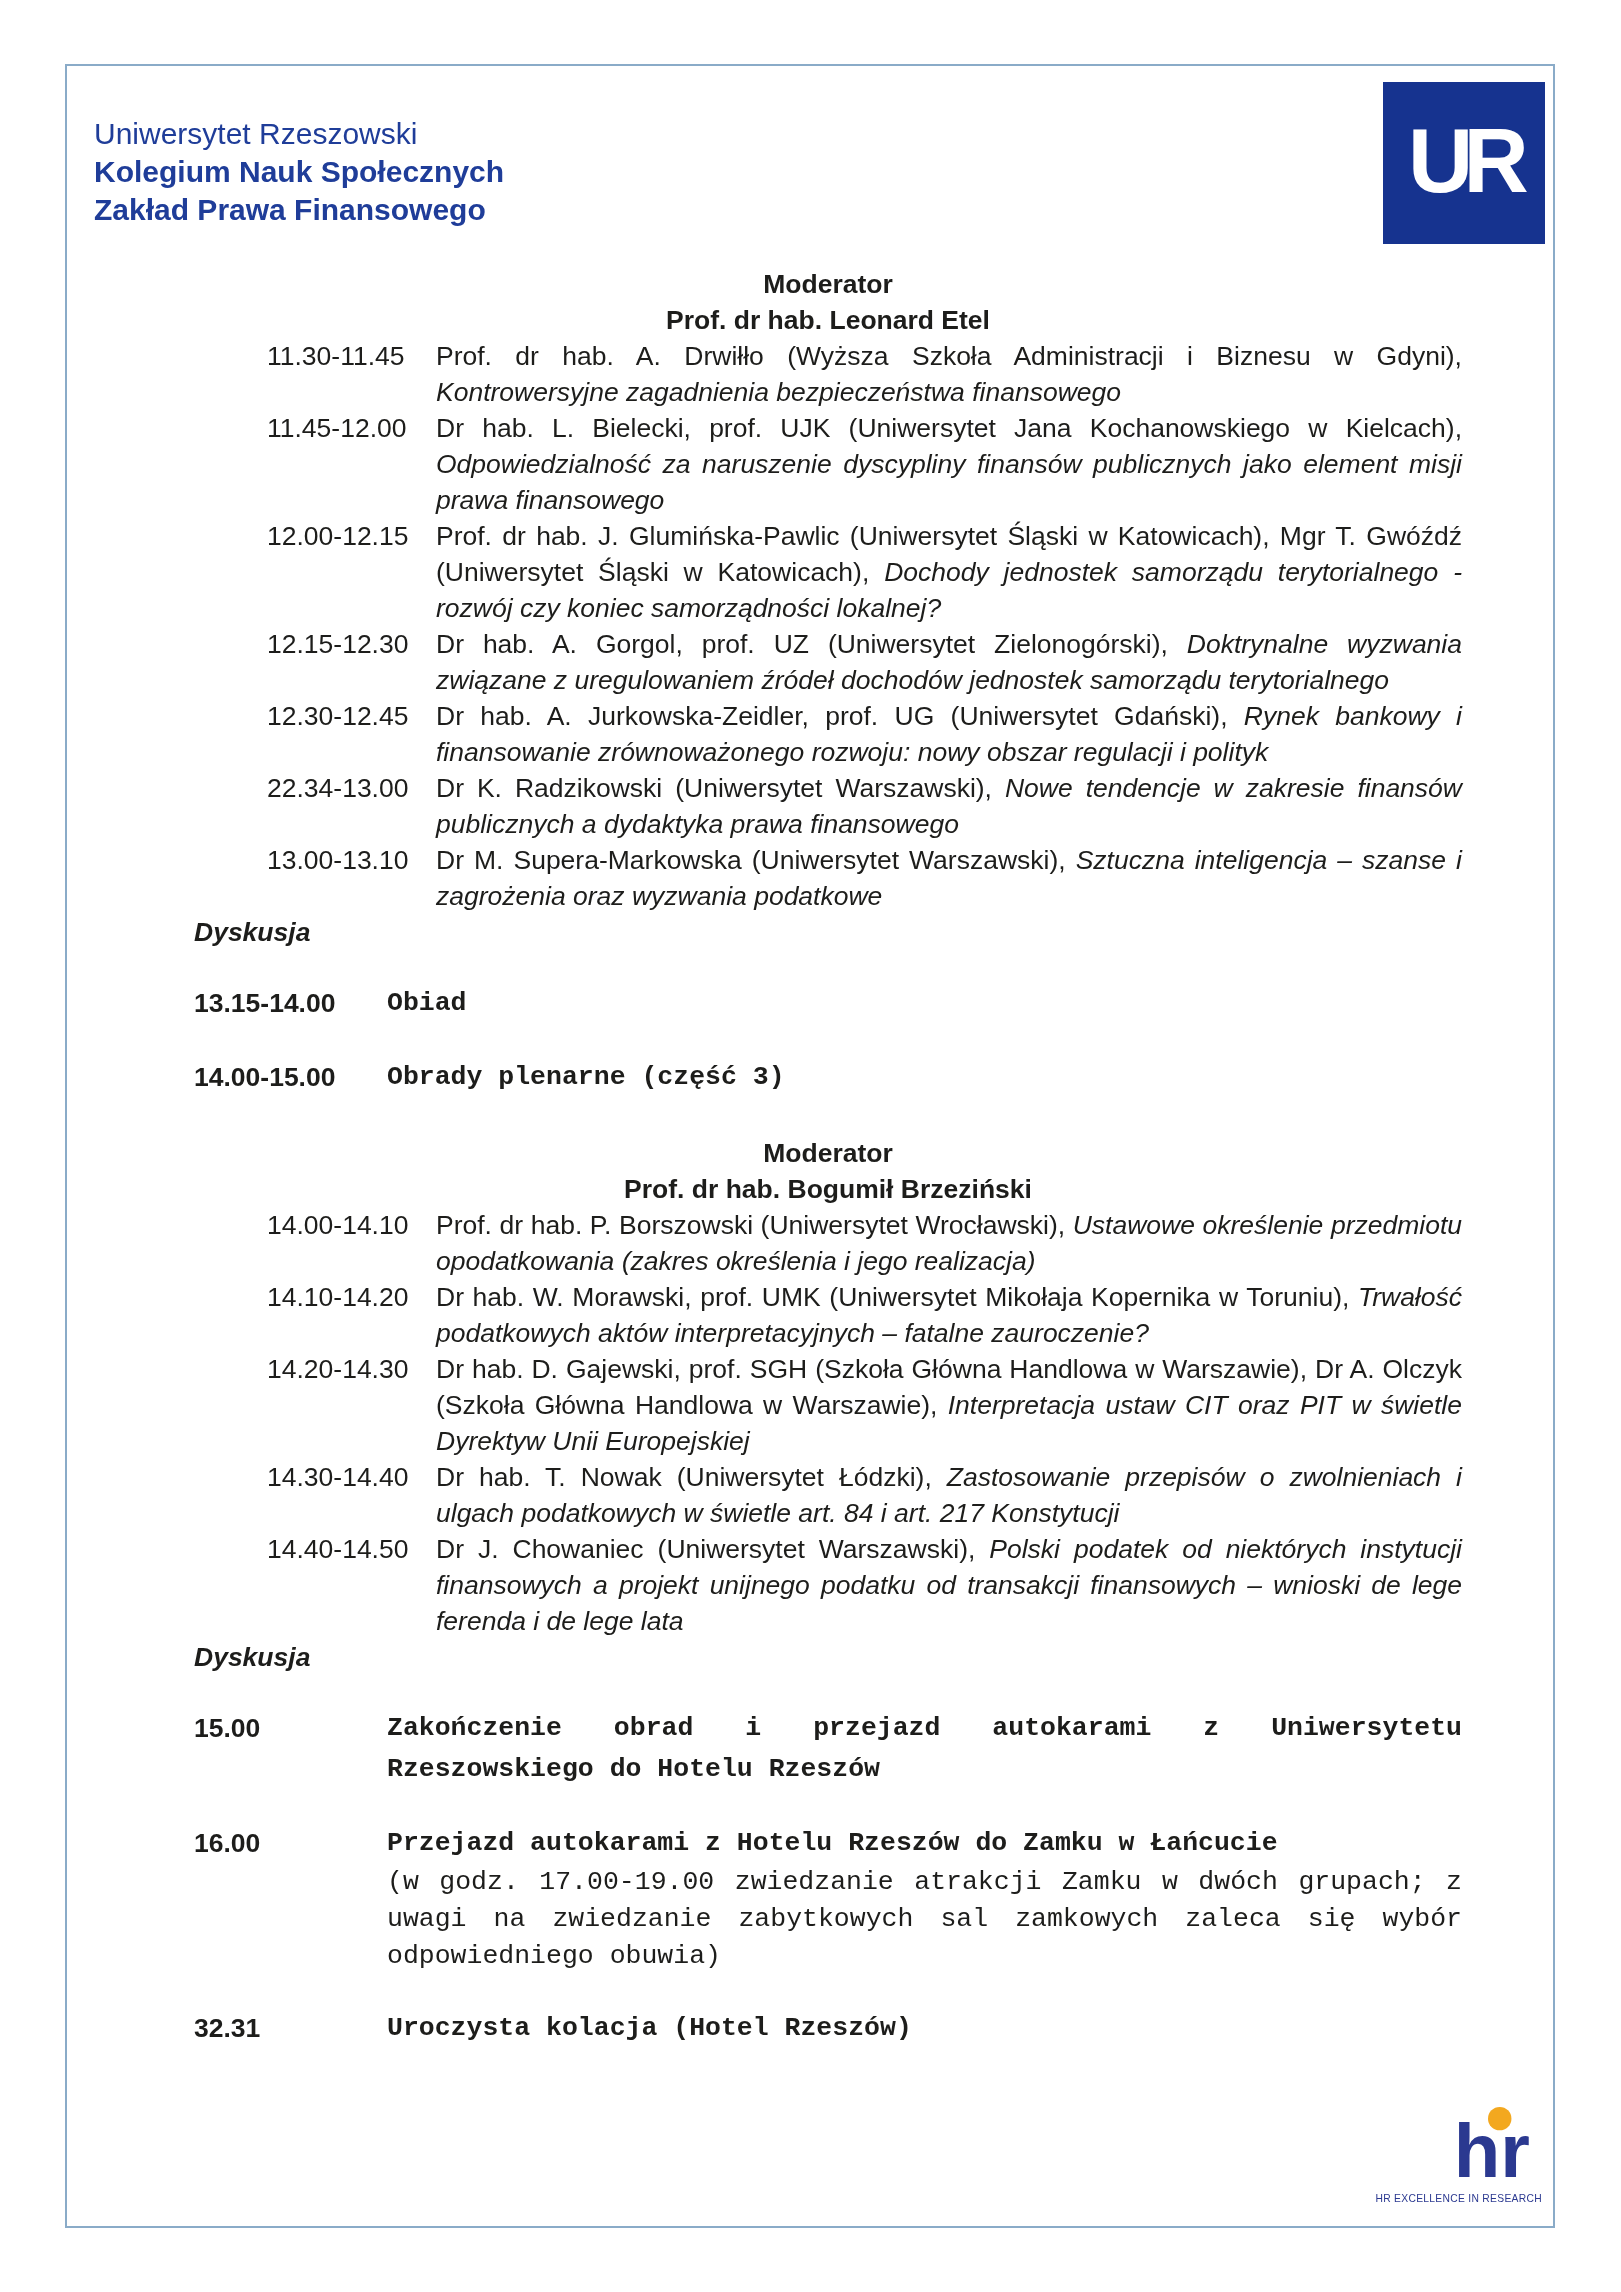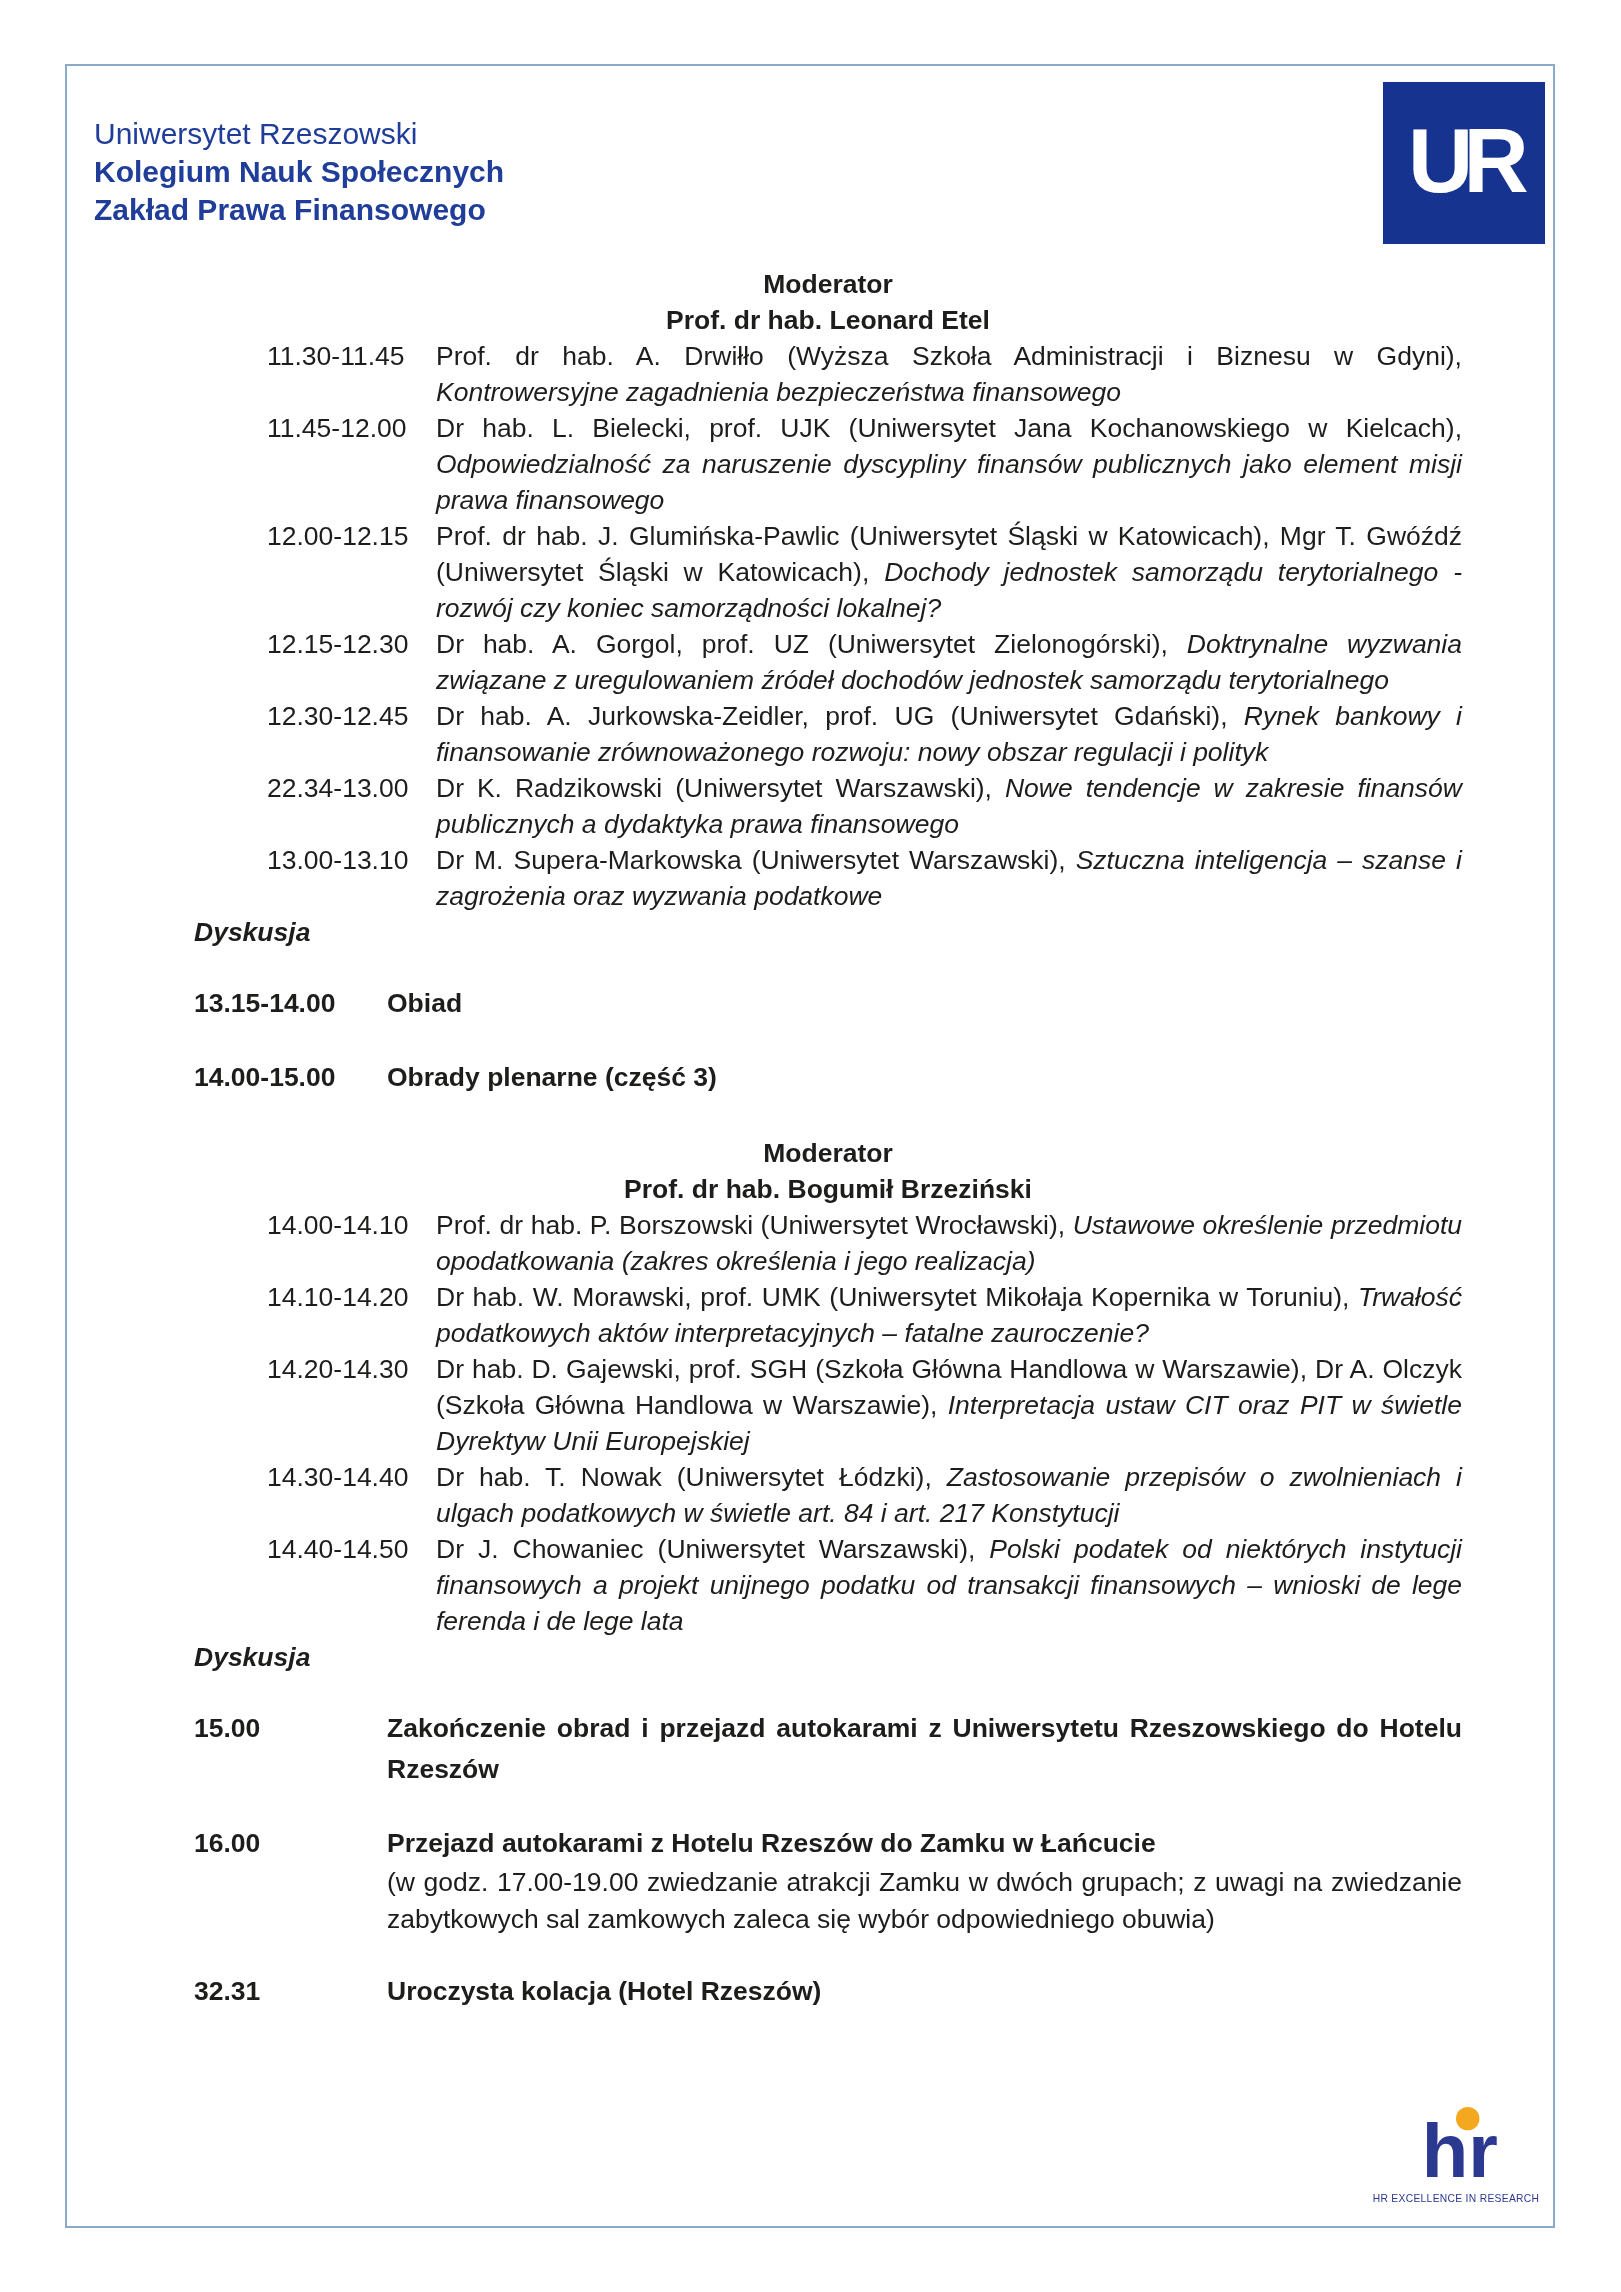--- a/index.html
+++ b/index.html
@@ -21,25 +21,25 @@
   
   .schedule{margin:27.4px 137px 0 129px;font-size:26.5px;line-height:36px;}
   .mod{ text-align:center;font-weight:700;margin-top:37px;}
   .srow{display:flex;align-items:flex-start;}
   .stime{width:137px;margin-left:73px;flex:none;white-space:nowrap;}
   .stext{flex:1;margin-left:32px;text-align:justify;}
   .it{font-style:italic;}
   .dysk{font-weight:700;font-style:italic;}
   .brow{display:flex;margin-top:33px;line-height:41px;}
   .btime{width:193px;flex:none;font-weight:700;white-space:nowrap;}
-  .bbody{flex:1;}
+  .bbody{flex:1;font-family:Liberation Mono, monospace;}
   .blabel{font-weight:700;text-align:justify;}
   .bnote{font-weight:400;line-height:37px;text-align:justify;}
   
-  .hr-badge{position:absolute;left:1370px;top:2103px;width:172px;text-align:center;}
+  .hr-badge{position:absolute;left:1370px;top:2103px;width:172px;text-align:right;}
   .hr-caption{font-size:10.3px;letter-spacing:0.3px;color:#2b3990;margin-top:2px;white-space:nowrap;}
 </style>
 </head>
 <body>
 
 <div class="page-border"></div>
 
 <div class="inner">
 
   <header class="doc-header">

